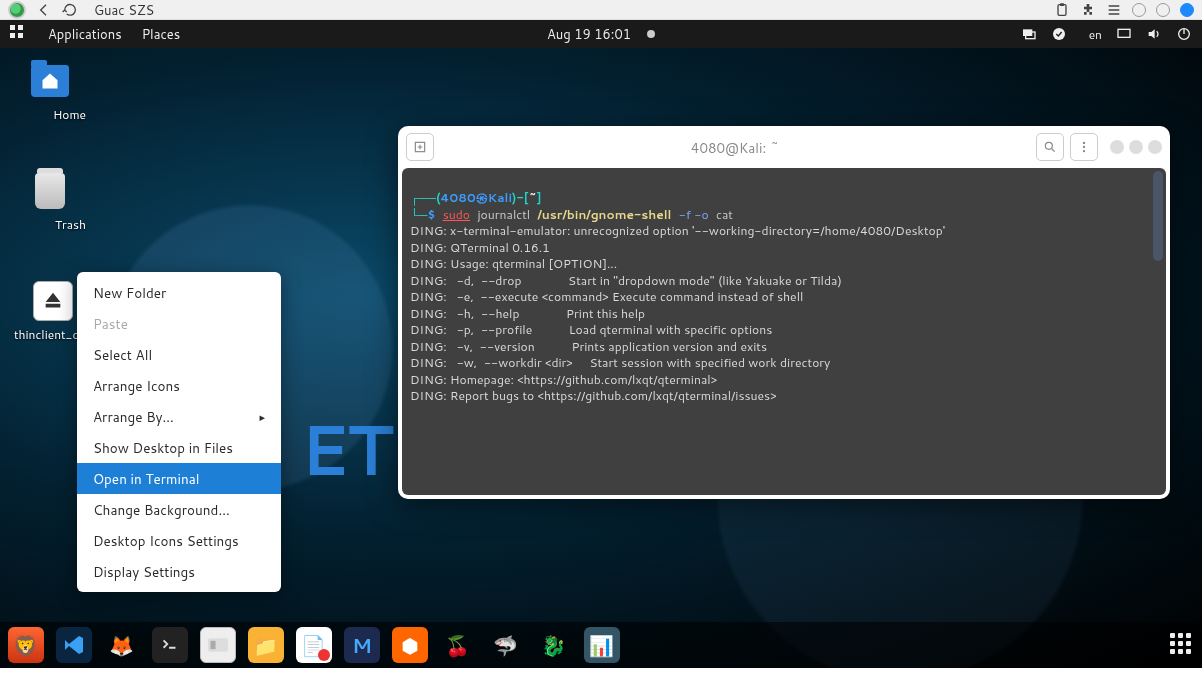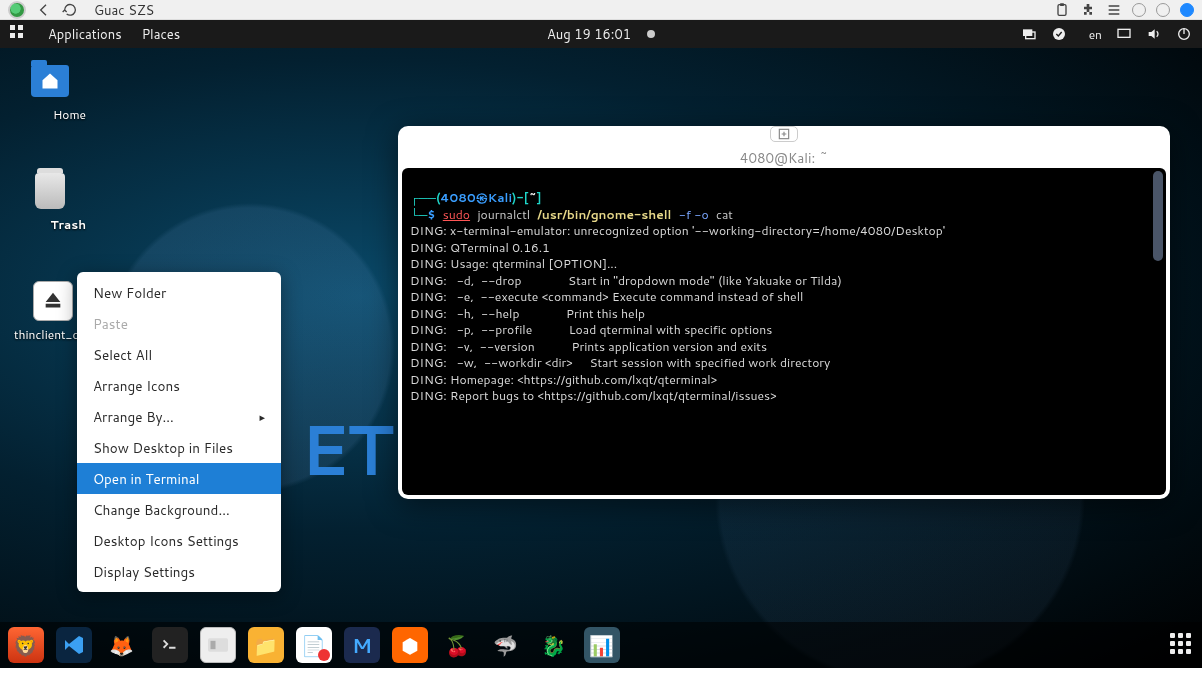--- a/index.html
+++ b/index.html
@@ -45,26 +45,26 @@
 
 
 .ctx{position:absolute;left:77px;top:224px;width:204px;background:#fff;border-radius:6px;box-shadow:0 4px 20px rgba(0,0,0,.4);padding:5px 0;}
 .ctx .row{padding:6px 16px;font-size:13.5px;color:#2a2a2a;display:flex;align-items:center;justify-content:space-between;}
 .ctx .row.sel{background:#1e7fd6;color:#fff;}
 .ctx .row.dis{color:#aaa;}
 .ctx .chev{font-size:11px;}
 
 
 .term{position:absolute;left:398px;top:78px;width:772px;background:#fff;border-radius:10px;box-shadow:0 6px 30px rgba(0,0,0,.5);}
-.term .tbar{height:42px;display:flex;align-items:center;padding:0 8px;gap:6px;flex-direction:column;}
+.term .tbar{height:42px;display:flex;align-items:center;padding:0 8px;gap:6px;}
 .term .tbar .t-btn{width:28px;height:28px;border:1px solid #ccc;border-radius:5px;display:flex;align-items:center;justify-content:center;}
 .term .tbar .title{flex:1;text-align:center;color:#888;font-size:13.5px;}
 .term .tbar .dots3{display:flex;gap:5px;margin-left:6px;}
 .term .tbar .dots3 span{width:14px;height:14px;border-radius:50%;background:#ddd;}
-.term .body{background:#000000;margin:0 4px 4px;border-radius:6px;padding:6px 8px 90px;font-family:"DejaVu Sans Mono","Consolas",monospace;font-size:12.2px;line-height:1.35;color:#d8d8d8;white-space:pre;overflow:hidden;position:relative;}
+.term .body{background:#404040;margin:0 4px 4px;border-radius:6px;padding:6px 8px 90px;font-family:"DejaVu Sans Mono","Consolas",monospace;font-size:12.2px;line-height:1.35;color:#d8d8d8;white-space:pre;overflow:hidden;position:relative;}
 .term .body .sb{position:absolute;right:3px;top:3px;width:10px;height:90px;background:#4a5568;border-radius:5px;}
 .c-blue{color:#3a9eff;font-weight:bold;} .c-teal{color:#1fd6c9;font-weight:bold;}
 .c-red{color:#ff5555;text-decoration:underline;} .c-pur{color:#7aa6ff;}
 .c-yel{color:#e8d98a;font-weight:bold;} .c-wht{color:#eee;font-weight:bold;}
 .c-gry{color:#c8c8c8;}
 
 
 .dash{position:absolute;left:0;right:0;bottom:0;height:46px;background:rgba(0,0,0,.55);display:flex;align-items:center;padding:0 8px;gap:12px;}
 .dash .app{width:36px;height:36px;border-radius:6px;display:flex;align-items:center;justify-content:center;font-size:20px;}
 .dash .spacer{flex:1;}
@@ -148,21 +148,21 @@
   <div class="dicon" style="left:14px;top:12px;">
     <div class="ibox">
         <div class="folder-ico home-ico">
           <svg viewBox="0 0 24 24" style="position:relative;top:6px;left:9px;">
             <path d="M3 11l9-8 9 8v10H3z" fill="#fff"></path>
           </svg>
         </div>
       </div>
     <span>Home</span>
   </div>
-  <div class="dicon" style="left:14px;top:122px;font-weight:bold;">
+  <div class="dicon" style="left:14px;top:122px;">
     <div class="ibox">
         <div class="trash-ico"></div>
       </div>
     <span>Trash</span>
   </div>
   <div class="dicon" style="left:14px;top:232px;width:78px;">
     <div class="ibox">
         <div class="drive-ico">
           <svg viewBox="0 0 24 24">
             <path d="M12 3l8 10H4zM4 15h16v4H4z"></path>

